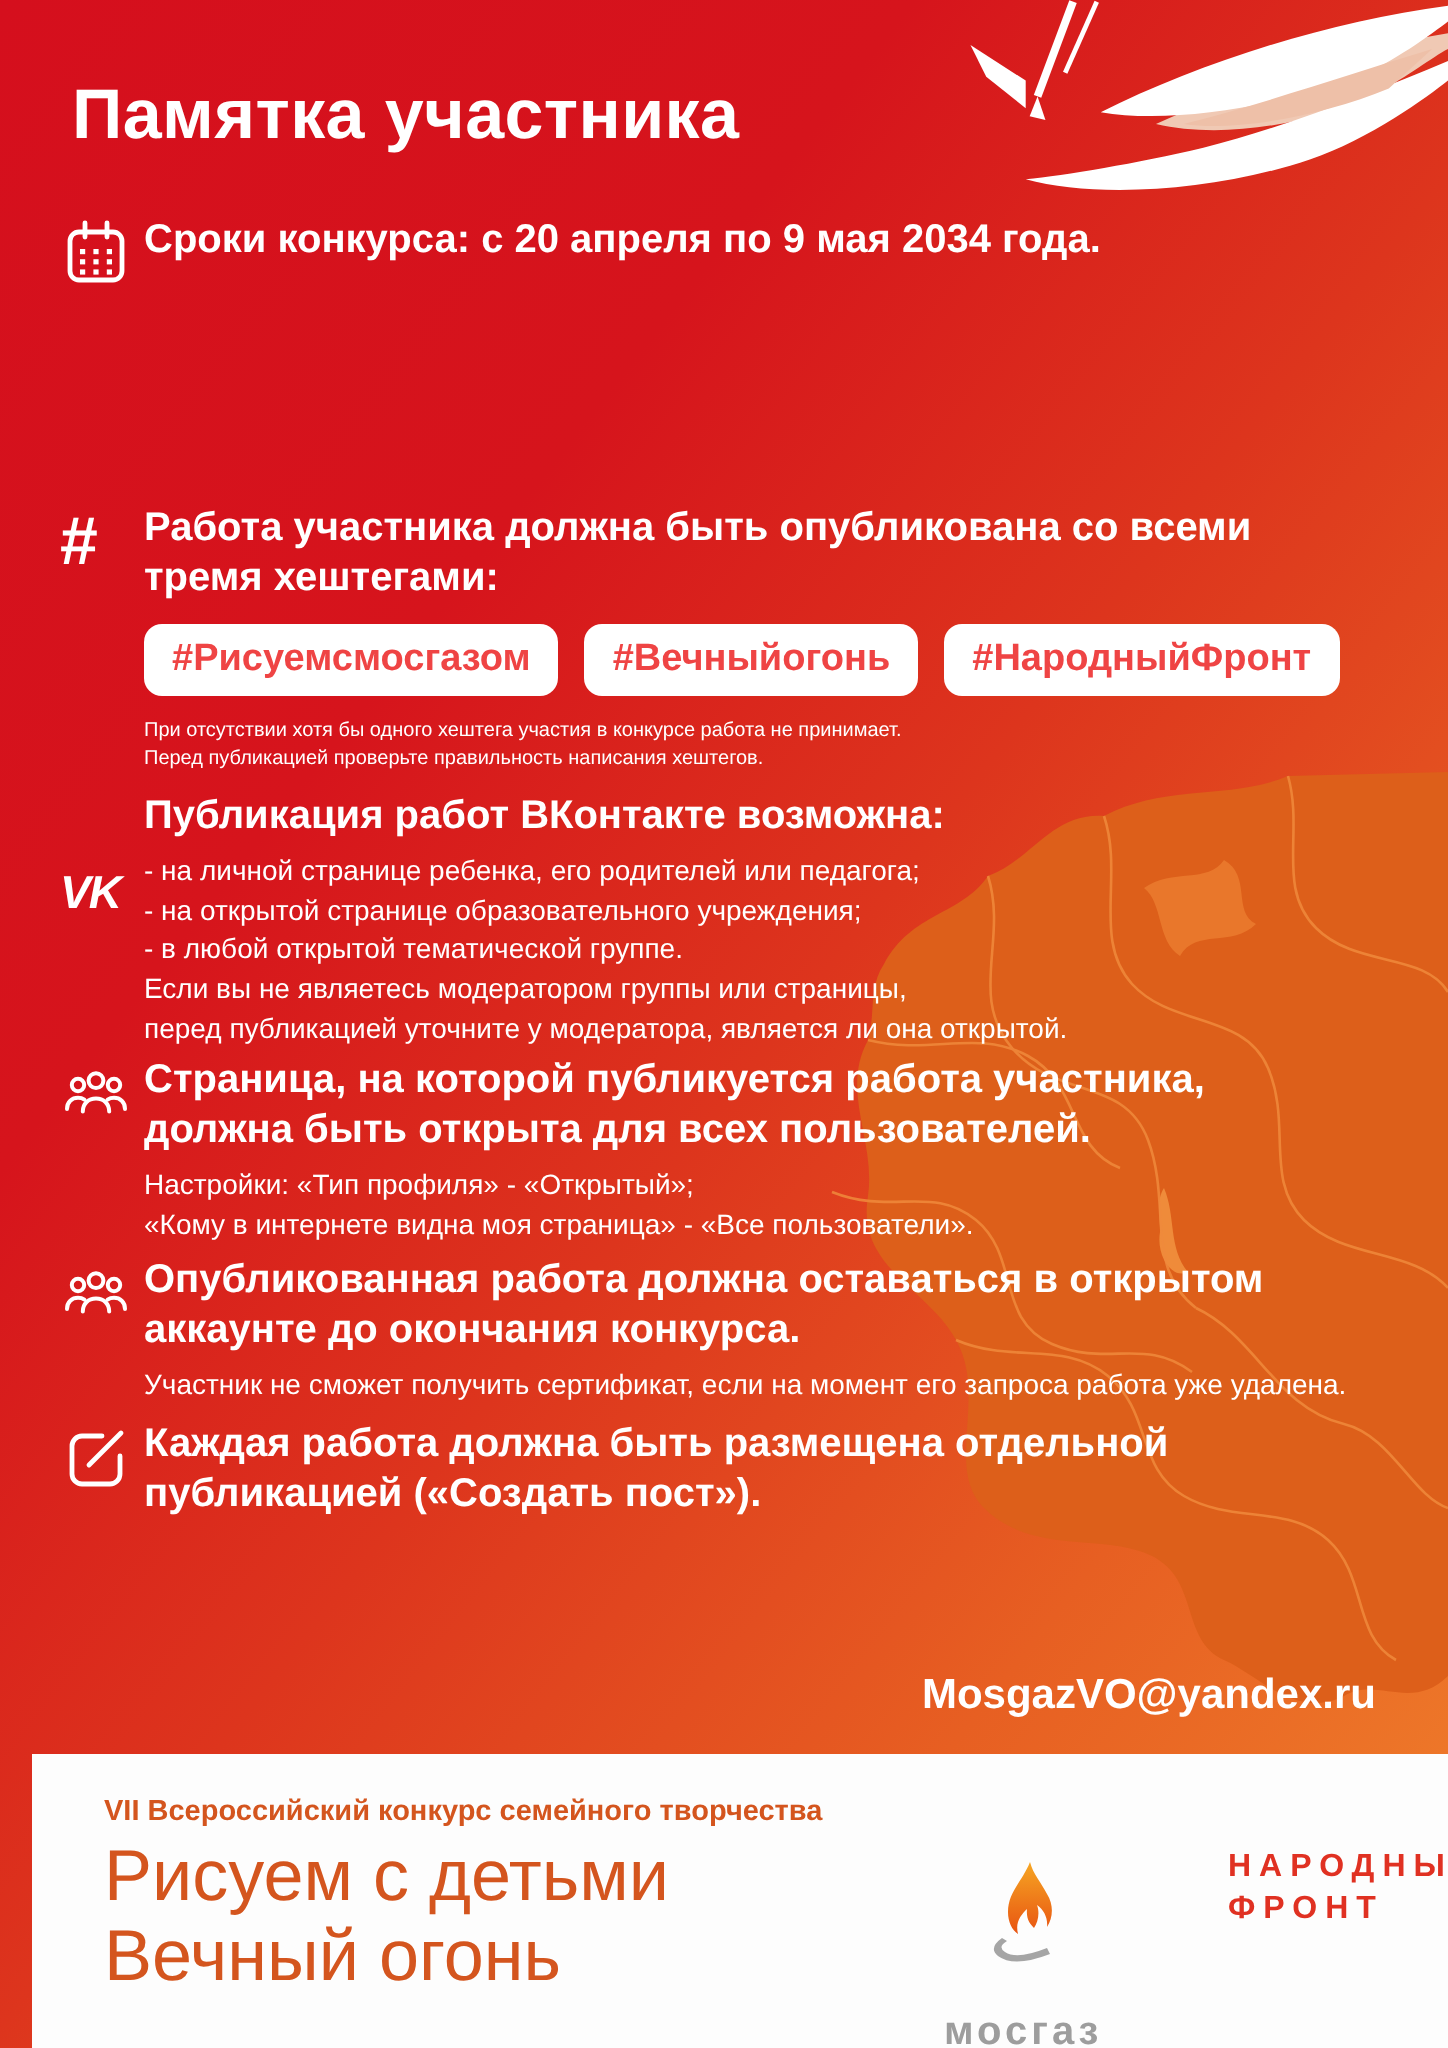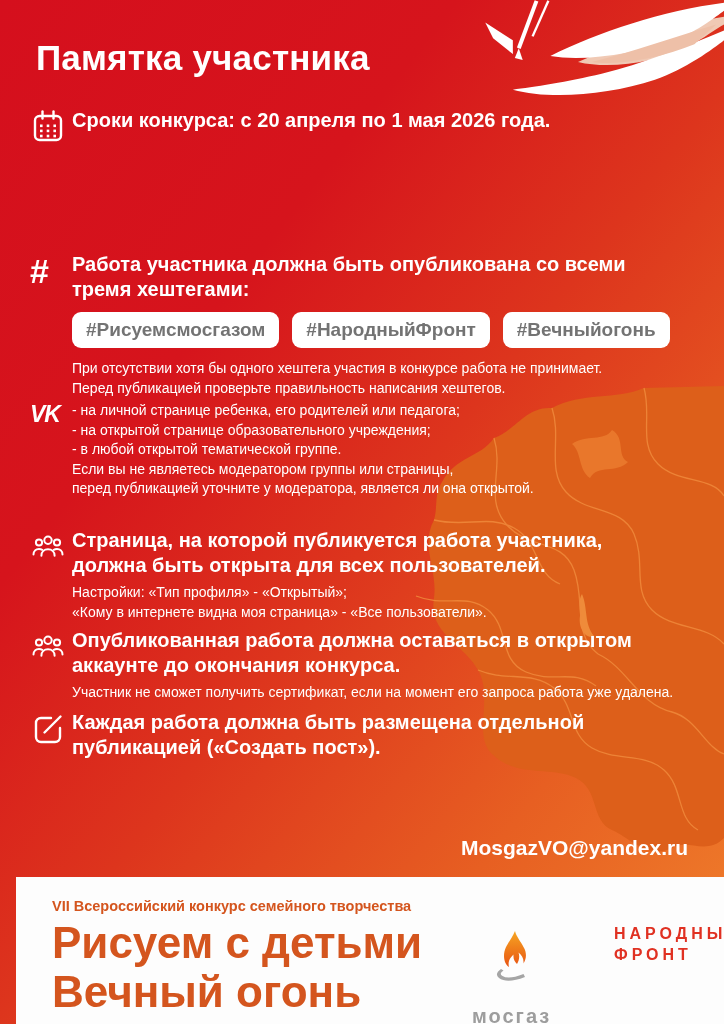--- a/index.html
+++ b/index.html
@@ -12,29 +12,29 @@
   .map-svg{position:absolute;top:386px;right:0;width:348px;height:494px;}
   .brush-svg{position:absolute;top:0;right:0;width:296px;height:126px;}
   .content{position:absolute;inset:0;z-index:3;padding-left:16px;}
   .page-title{position:absolute;top:38px;left:36px;font-size:35px;font-weight:bold;letter-spacing:.2px;}
   .section{position:absolute;left:30px;right:18px;}
   .icon-box{position:absolute;left:0;top:1px;width:38px;height:38px;display:flex;align-items:flex-start;justify-content:flex-start;}
   .texts{margin-left:42px;}
   .heading{font-size:20px;font-weight:bold;line-height:1.26;white-space:pre-line;}
   .body{font-size:14px;line-height:1.4;margin-top:5px;white-space:pre-line;}
   .hash-row{display:flex;gap:13px;margin:10px 0 0 0;}
-  .hash-pill{background:#fff;color:#737373;font-weight:bold;font-size:19px;
+  .hash-pill{background:#fff;color:#ef4444;font-weight:bold;font-size:19px;
     padding:7px 14px;border-radius:9px;white-space:nowrap;}
-  .hash-note{font-size:14px;line-height:1.4;margin-top:11px;white-space:pre-line;}
-  .vk-glyph{font-weight:bold;font-style:italic;font-size:23px;letter-spacing:-1px;line-height:34px;}
+  .hash-note{font-size:10px;line-height:1.4;margin-top:11px;white-space:pre-line;}
+  .vk-glyph{font-weight:bold;font-style:italic;font-size:23px;letter-spacing:-1px;line-height:34px;margin-top:32px;}
   .hash-glyph{font-weight:bold;font-size:34px;line-height:36px;}
   .contact{position:absolute;top:797px;right:36px;text-align:right;font-size:21px;font-weight:bold;line-height:1.62;white-space:pre-line;}
   .footer{position:absolute;left:16px;bottom:0;width:724px;height:147px;background:#fdfdfd;z-index:4;color:#d4551e;}
   .footer-subtitle{position:absolute;left:36px;top:21px;font-size:14.5px;font-weight:bold;}
-  .footer-title{position:absolute;left:36px;top:41px;font-size:44px;font-weight:bold;line-height:1.12;white-space:pre-line;}
+  .footer-title{position:absolute;left:36px;top:41px;font-size:36px;font-weight:normal;line-height:1.12;white-space:pre-line;}
   .mosgaz-logo{position:absolute;left:456px;top:52px;display:flex;align-items:center;gap:18px;flex-direction:column;}
   .mosgaz-label{color:#9d9d9d;font-weight:bold;font-size:20px;letter-spacing:2px;}
   .front-logo{position:absolute;left:598px;top:47px;color:#e03122;font-weight:bold;font-size:16px;
     letter-spacing:4px;line-height:1.3;white-space:pre-line;}
   svg{display:block;}
 </style>
 </head>
 <body>
 
 <div class="page">
@@ -86,47 +86,48 @@
             <rect x="10" y="20.6" width="2.6" height="2.6"></rect>
               <rect x="16.7" y="20.6" width="2.6" height="2.6"></rect>
               <rect x="23.4" y="20.6" width="2.6" height="2.6"></rect>
             <rect x="10" y="25.7" width="2.6" height="2.6"></rect>
               <rect x="16.7" y="25.7" width="2.6" height="2.6"></rect>
               <rect x="23.4" y="25.7" width="2.6" height="2.6"></rect>
           </g>
         </svg>
       </div>
       <div class="texts">
-        <div class="heading">Сроки конкурса: с 20 апреля по 1 мая 2026 года.</div>
+        <div class="heading">Сроки конкурса: с 20 апреля по 9 мая 2034 года.</div>
       </div>
     </div>
 
 
     <div class="section" style="top:252px">
       <div class="icon-box">
         <span class="hash-glyph">#</span>
       </div>
       <div class="texts">
         <div class="heading">Работа участника должна быть опубликована со всеми
 тремя хештегами:</div>
         <div class="hash-row">
           <span class="hash-pill">#Рисуемсмосгазом</span>
+          <span class="hash-pill">#Вечныйогонь</span>
           <span class="hash-pill">#НародныйФронт</span>
-          <span class="hash-pill">#Вечныйогонь</span>
         </div>
         <div class="hash-note">При отсутствии хотя бы одного хештега участия в конкурсе работа не принимает.
 Перед публикацией проверьте правильность написания хештегов.</div>
       </div>
     </div>
 
     <div class="section" style="top:396px">
       <div class="icon-box">
         <span class="vk-glyph">VK</span>
       </div>
       <div class="texts">
+        <div class="heading">Публикация работ ВКонтакте возможна:</div>
         <div class="body">- на личной странице ребенка, его родителей или педагога;
 - на открытой странице образовательного учреждения;
 - в любой открытой тематической группе.
 Если вы не являетесь модератором группы или страницы,
 перед публикацией уточните у модератора, является ли она открытой.</div>
       </div>
     </div>
 
     <div class="section" style="top:628px">
       <div class="icon-box">

